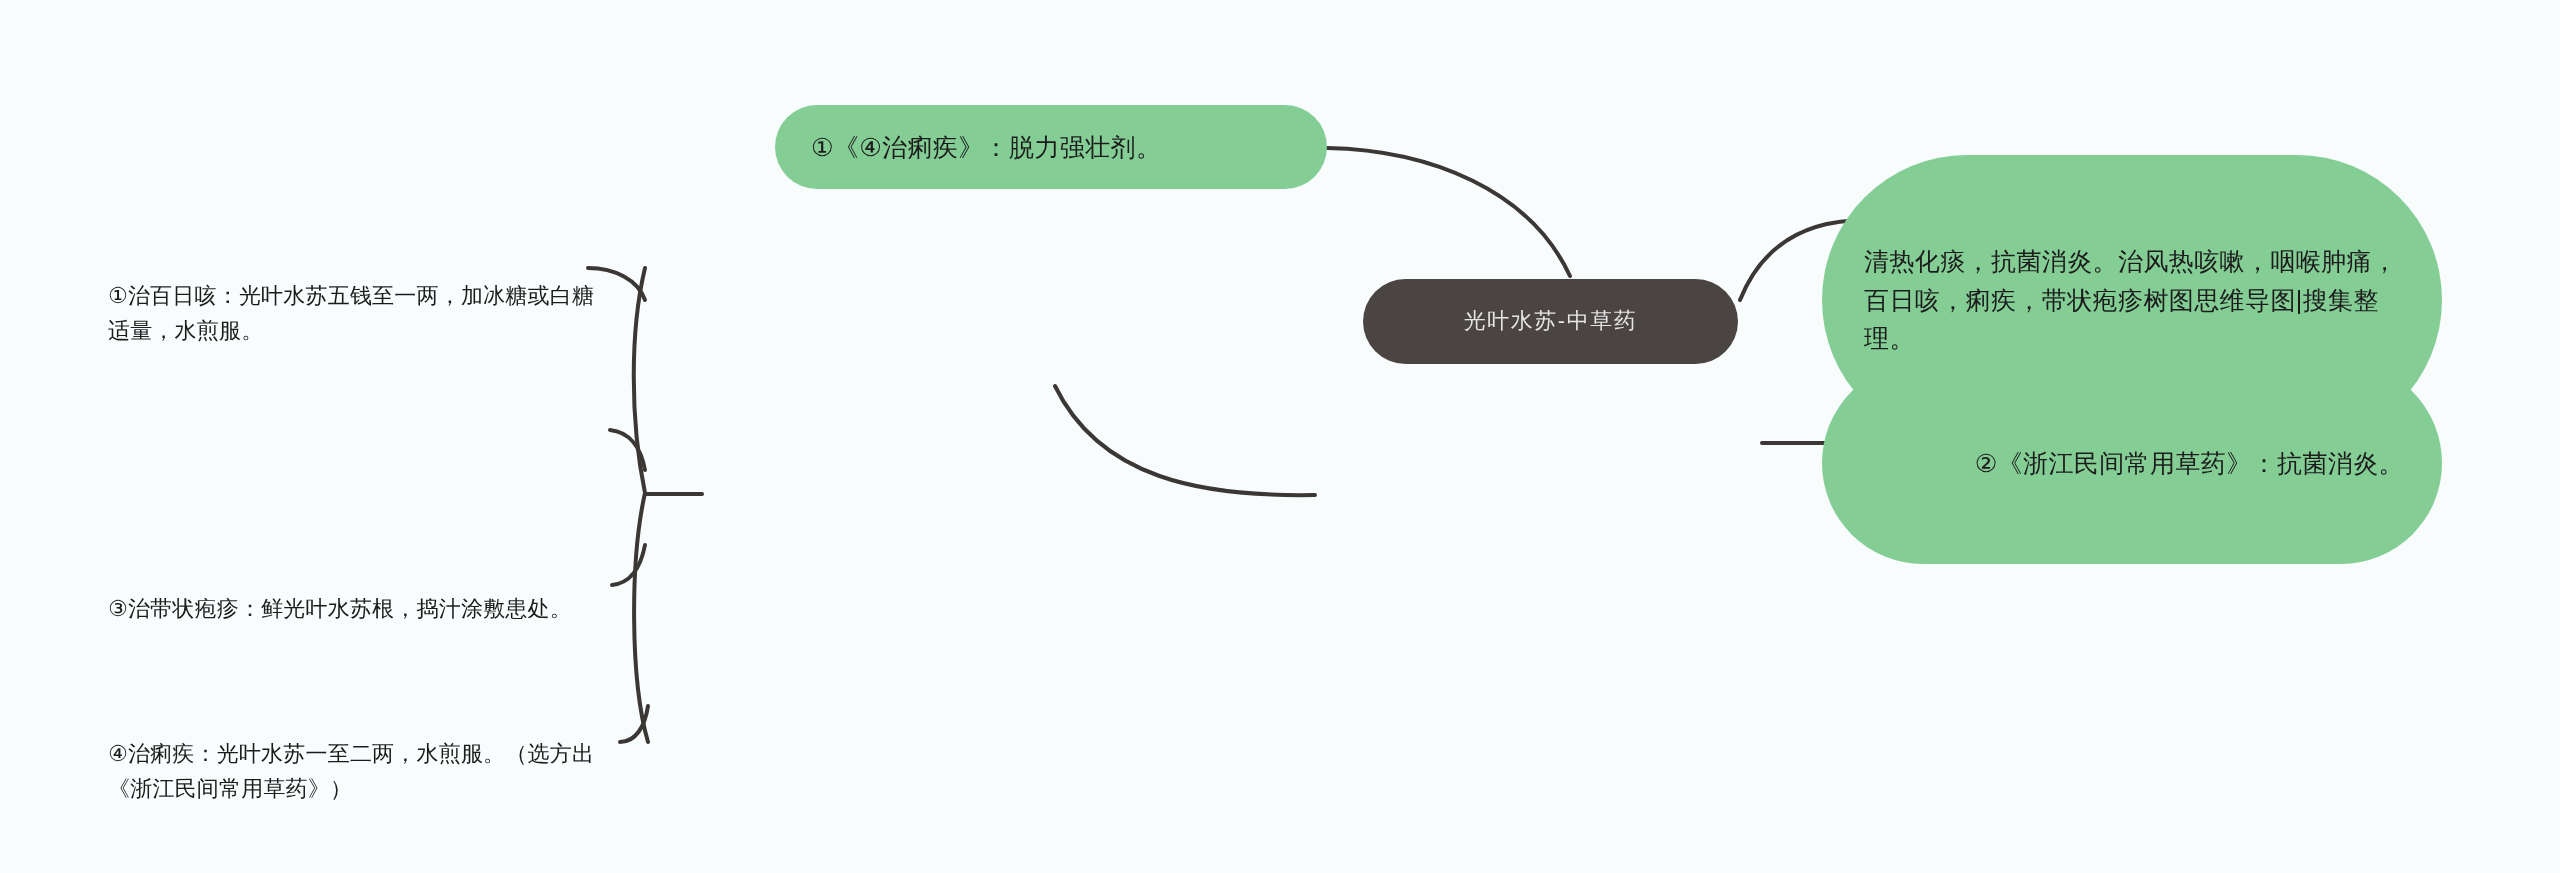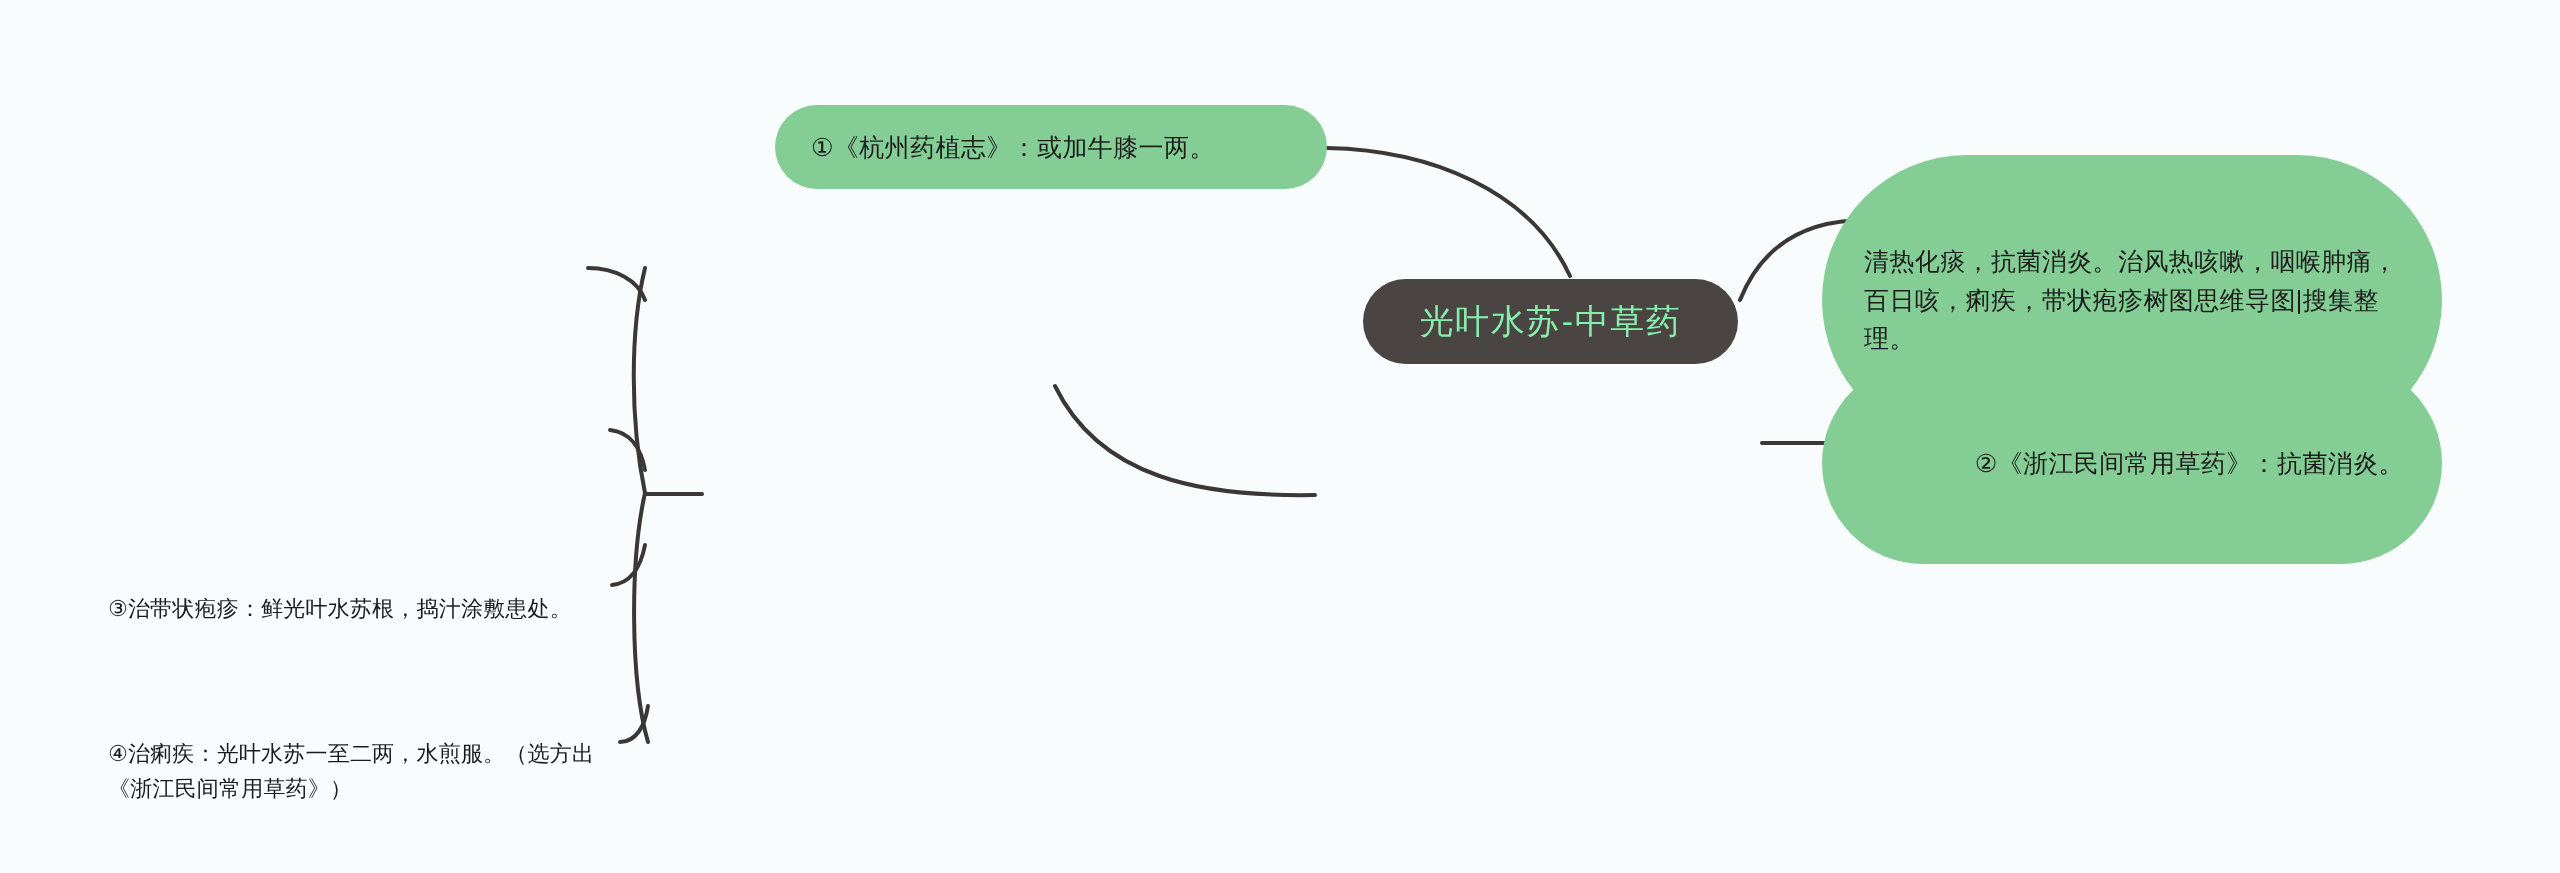--- a/index.html
+++ b/index.html
@@ -47,22 +47,22 @@
     white-space: pre-line;
   }
 
   
   #root-node {
     background: #4a4442;
     border-radius: 60px;
     justify-content: center;
   }
   #root-node .node-text {
-    color: #86efac;
-    font-size: 34px;
+    color: #e5e5e5;
+    font-size: 22px;
     letter-spacing: 1.5px;
     line-height: 1.2;
     white-space: nowrap;
   }
 
   
   .leaf {
     position: absolute;
     box-sizing: border-box;
     color: #1b1b1b;
@@ -98,32 +98,35 @@
 
       <path d="M 645 494 L 702 494"></path>
     </g>
   </svg>
 
   <div id="root-node" class="node" style="left:1363px; top:279px; width:375px; height:85px;">
     <span class="node-text">光叶水苏-中草药</span>
   </div>
 
   <div class="node node-green" style="left:775px; top:105px; width:552px; height:84px; padding:0 36px;">
-    <span class="node-text">①《杭州药植志》：或加牛膝一两。</span>
+    <span class="node-text">①《④治痢疾》：脱力强壮剂。</span>
   </div>
 
   <div class="node node-green" style="left:1822px; top:155px; width:620px; height:290px; padding:16px 42px;">
     <span class="node-text">清热化痰，抗菌消炎。治风热咳嗽，咽喉肿痛，百日咳，痢疾，带状疱疹树图思维导图|搜集整理。</span>
   </div>
 
   <div class="node node-green" style="left:1822px; top:362px; width:620px; height:202px; padding:0 38px;justify-content:flex-end;">
     <span class="node-text">②《浙江民间常用草药》：抗菌消炎。</span>
   </div>
 
 
+  <div class="leaf" style="left:108px; top:242px; width:508px;">
+    <span>①治百日咳：光叶水苏五钱至一两，加冰糖或白糖适量，水煎服。</span>
+  </div>
 
 
   <div class="leaf" style="left:108px; top:555px; width:508px;">
     <span>③治带状疱疹：鲜光叶水苏根，捣汁涂敷患处。</span>
   </div>
 
   <div class="leaf" style="left:108px; top:700px; width:508px;">
     <span>④治痢疾：光叶水苏一至二两，水煎服。（选方出《浙江民间常用草药》）</span>
   </div>
 

